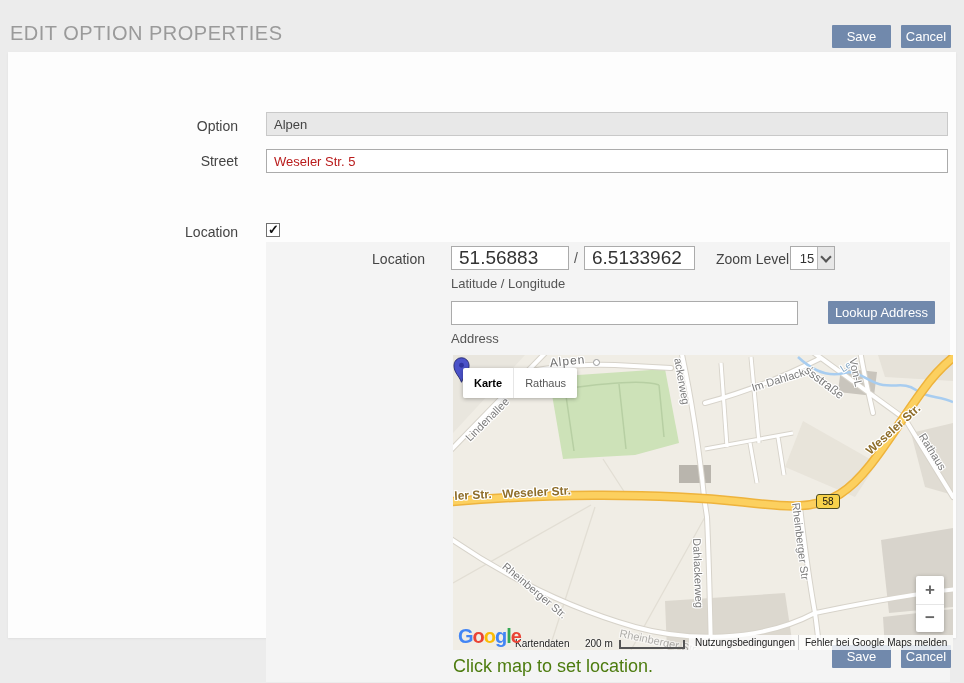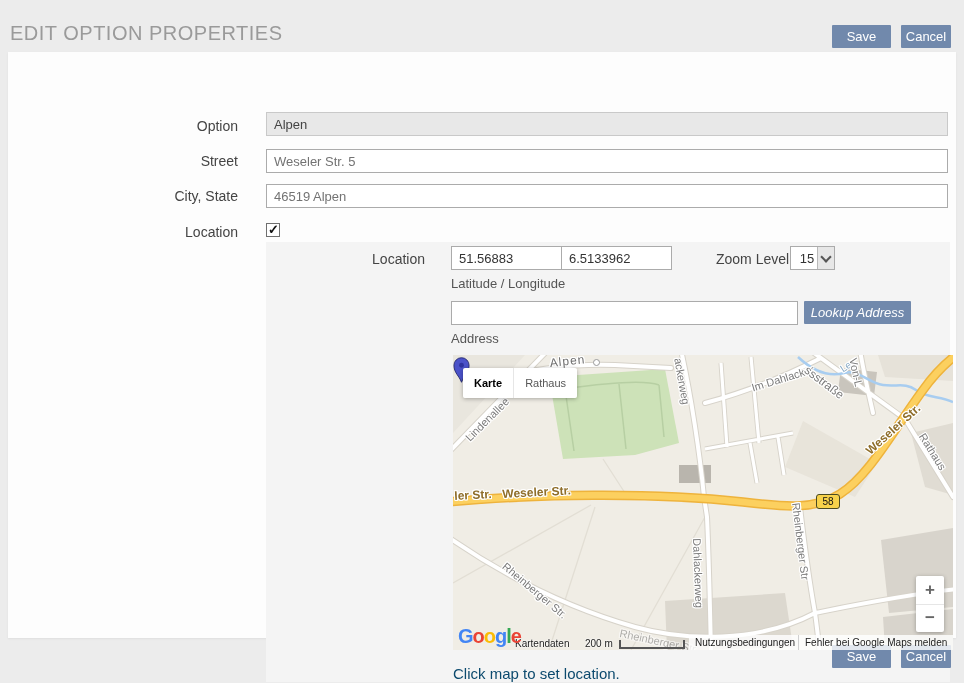--- a/index.html
+++ b/index.html
@@ -13,44 +13,44 @@
   .btn-save-top{left:832px;top:25px;width:59px;}
   .btn-cancel-top{left:901px;top:25px;width:50px;}
   .btn-save-bottom{left:832px;top:645px;width:59px;}
   .btn-cancel-bottom{left:901px;top:645px;width:50px;}
 
   
   .panel{position:absolute;left:8px;top:52px;width:948px;height:586px;background:var(--panel_bg,#fdfdfd);box-shadow:0 1px 2px rgba(0,0,0,.06);}
 
   .flabel{position:absolute;left:8px;width:222px;text-align:right;font-size:14px;color:var(--label_color,#444);}
   .finput{position:absolute;left:258px;width:682px;height:24px;border:1px solid #ababab;background:#fff;
-          font-size:13px;color:#737373;padding:0 7px;box-sizing:border-box;font-family:"Liberation Sans",sans-serif;outline:none;}
+          font-size:13px;color:#b91c1c;padding:0 7px;box-sizing:border-box;font-family:"Liberation Sans",sans-serif;outline:none;}
   .finput:disabled{background:#e8e8e8;border-color:#c9c9c9;color:#444;}
 
   input[type=checkbox]{appearance:none;-webkit-appearance:none;position:absolute;left:258px;top:171px;width:14px;height:14px;
           border:1px solid #6f6f6f;background:#fff;margin:0;cursor:pointer;}
   input[type=checkbox]:checked::after{content:"✓";position:absolute;left:1px;top:-2px;font-size:13px;font-weight:bold;color:#111;}
 
   
   .loc-section{position:absolute;left:258px;top:190px;width:684px;height:440px;background:var(--section_bg,#f4f4f4);}
   .ilabel{position:absolute;left:280px;width:137px;text-align:right;font-size:14px;color:var(--label_color,#444);}
-  .iinput{position:absolute;height:24px;border:1px solid #ababab;background:#fff;font-size:13px;color:#333;
+  .iinput{position:absolute;height:24px;border:1px solid #ababab;background:#fff;font-size:19px;color:#333;
           padding:0 7px;box-sizing:border-box;font-family:"Liberation Sans",sans-serif;outline:none;}
   .slash{position:absolute;left:566px;top:198px;font-size:14px;color:#555;}
   .helper{position:absolute;font-size:13px;color:#555;}
-  .hint{position:absolute;left:445px;top:604px;font-size:15px;color:#0c4a6e;margin-top:9px;}
+  .hint{position:absolute;left:445px;top:604px;font-size:18px;color:#4d7c0f;}
 
   .zoom-select{position:absolute;left:782px;top:194px;width:45px;height:24px;border:1px solid #ababab;background:#fff;
           box-sizing:border-box;display:flex;cursor:pointer;padding-left:6px;}
   .zoom-select .zs-val{flex:1;font-size:13px;color:#333;display:flex;align-items:center;justify-content:center;}
   .zs-arrow{width:16px;background:#e7e7e7;border-left:1px solid #b9b9b9;display:flex;align-items:center;justify-content:center;}
   .zs-arrow::after{content:"";width:6px;height:6px;border-right:2px solid #555;border-bottom:2px solid #555;
           transform:rotate(45deg);margin-top:-3px;}
 
-  .btn-lookup{left:796px;top:249px;width:107px;font-style:italic;}
+  .btn-lookup{left:820px;top:249px;width:107px;}
 
   
   .map{position:absolute;left:445px;top:303px;width:500px;height:295px;background:#f0ede5;overflow:hidden;cursor:pointer;}
   .map svg{position:absolute;left:0;top:0;}
   .mlabel{position:absolute;font-size:11px;color:#7b7b7b;white-space:nowrap;transform-origin:0 0;z-index:2;
       text-shadow:1px 0 0 #fff,-1px 0 0 #fff,0 1px 0 #fff,0 -1px 0 #fff,1px 1px 0 #fff,-1px -1px 0 #fff,1px -1px 0 #fff,-1px 1px 0 #fff;}
   .road-label{color:#8f6e2a;font-size:12px;font-weight:bold;}
   .ml-alpen{left:96px;top:1px;transform:rotate(-6deg);font-size:12px;letter-spacing:1px;color:#6f6f6f;}
   .ml-lindenallee{left:10px;top:80px;transform:rotate(-45deg);}
   .ml-ackerweg{left:231px;top:2px;transform:rotate(80deg);}
@@ -103,32 +103,30 @@
   <button class="btn btn-cancel-top">Cancel</button>
 
   <div class="panel">
 
     <div class="flabel" style="top:66px">Option</div>
     <input class="finput" style="top: 60px;" disabled="" value="Alpen">
 
     <div class="flabel" style="top:101px">Street</div>
     <input class="finput" style="top: 97px;" value="Weseler Str. 5">
 
-    <div class="flabel" style="top:136px">City, State</div>
-    <input class="finput" style="top: 132px;" value="46519 Alpen">
 
     <div class="flabel" style="top:172px">Location</div>
     <input type="checkbox" checked="checked" style="">
 
     <div class="loc-section"></div>
 
     <div class="ilabel" style="top:199px">Location</div>
     <input class="iinput" style="left: 443px; top: 194px; width: 118px;" value="51.56883">
     <div class="slash">/</div>
-    <input class="iinput" style="left: 553px; top: 194px; width: 111px;" value="6.5133962">
+    <input class="iinput" style="left: 576px; top: 194px; width: 111px;" value="6.5133962">
     <div class="helper" style="left:708px;top:199px;font-size:14px;color:#444">Zoom Level:</div>
     <div class="zoom-select">
       <span class="zs-val">15</span>
       <span class="zs-arrow"></span>
     </div>
     <div class="helper" style="left:443px;top:224px">Latitude / Longitude</div>
 
     <input class="iinput" style="left: 443px; top: 249px; width: 347px;" value="">
     <button class="btn btn-lookup">Lookup Address</button>
     <div class="helper" style="left:443px;top:279px">Address</div>

